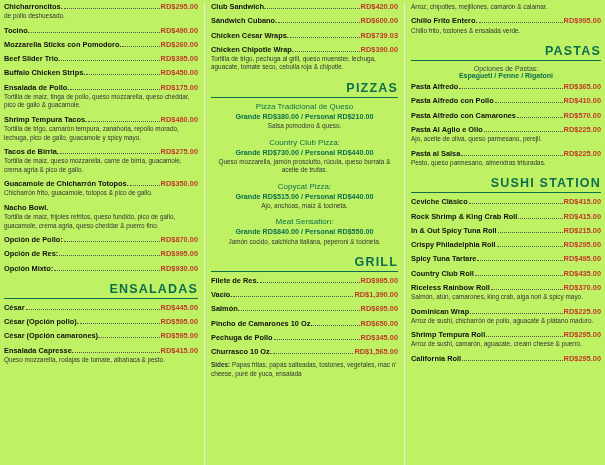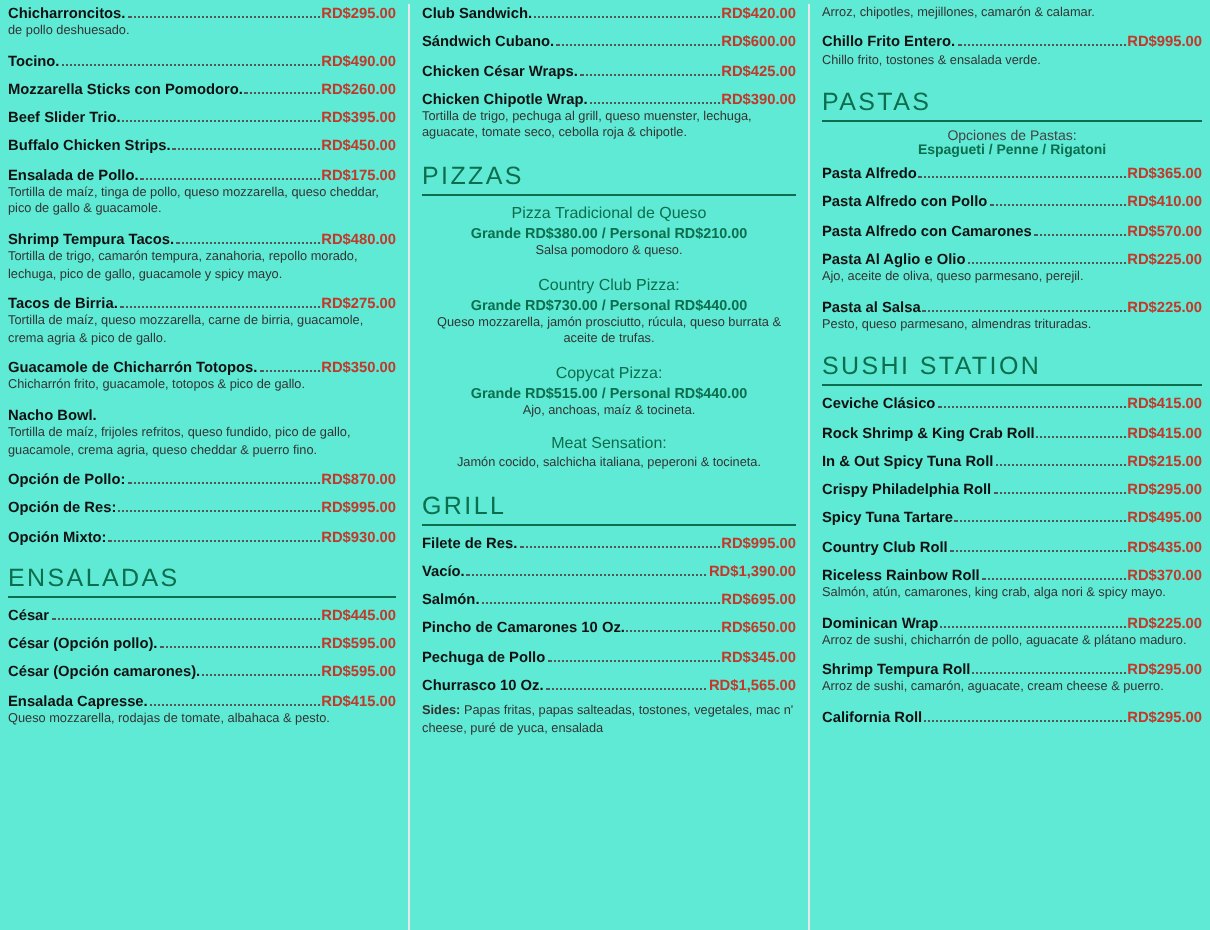--- a/index.html
+++ b/index.html
@@ -6,37 +6,37 @@
   html, body {
     margin: 0; padding: 0;
     width: 605px; height: 465px;
     background: #ffffff;
     font-family: "Liberation Sans", sans-serif;
   }
   #page {
     position: relative;
     width: 605px; height: 465px;
     overflow: hidden;
-    background: #5eead4;
+    background: #bef264;
     display: flex;
     padding: 2px 4px 0 4px;
   }
   .col {
     position: relative;
     height: 465px;
     overflow: hidden;
   }
   .col1 { width: 200px; padding-right: 6px; }
   .col2 { width: 200px; padding: 0 6px; border-left: 1px solid #e8e8e8; }
   .col3 { width: 197px; padding-left: 6px; border-left: 1px solid #e8e8e8; }
 
   .sec-title {
-    text-align: left;
+    text-align: right;
     color: #0d6e4e;
-    font-weight: normal;
+    font-weight: bold;
     font-size: 12.5px;
     letter-spacing: 1.2px;
     margin: 9px 0 2px 0;
   }
   .sec-rule {
     border: none;
     border-top: 1px solid #0d6e4e;
     margin: 0 0 4px 0;
     height: 0;
   }
@@ -274,21 +274,21 @@
         <span class="item-name">Sándwich Cubano.</span>
         <span class="dots"></span>
         <span class="price">RD$600.00</span>
       </div>
     </div>
 
     <div class="item">
       <div class="item-line">
         <span class="item-name">Chicken César Wraps.</span>
         <span class="dots"></span>
-        <span class="price">RD$425.00</span>
+        <span class="price">RD$739.03</span>
       </div>
     </div>
 
     <div class="item">
       <div class="item-line">
         <span class="item-name">Chicken Chipotle Wrap.</span>
         <span class="dots"></span>
         <span class="price">RD$390.00</span>
       </div>
       <div class="desc">Tortilla de trigo, pechuga al grill, queso muenster, lechuga, aguacate, tomate seco, cebolla roja &amp; chipotle.</div>
@@ -310,20 +310,21 @@
     </div>
 
     <div class="c-item">
       <div class="c-name">Copycat Pizza:</div>
       <div class="c-price">Grande RD$515.00 / Personal RD$440.00</div>
       <div class="c-desc">Ajo, anchoas, maíz &amp; tocineta.</div>
     </div>
 
     <div class="c-item">
       <div class="c-name">Meat Sensation:</div>
+      <div class="c-price">Grande RD$840.00 / Personal RD$550.00</div>
       <div class="c-desc">Jamón cocido, salchicha italiana, peperoni &amp; tocineta.</div>
     </div>
 
     <div class="sec-title">GRILL</div>
     <hr class="sec-rule">
 
     <div class="item">
       <div class="item-line">
         <span class="item-name">Filete de Res.</span>
         <span class="dots"></span>

